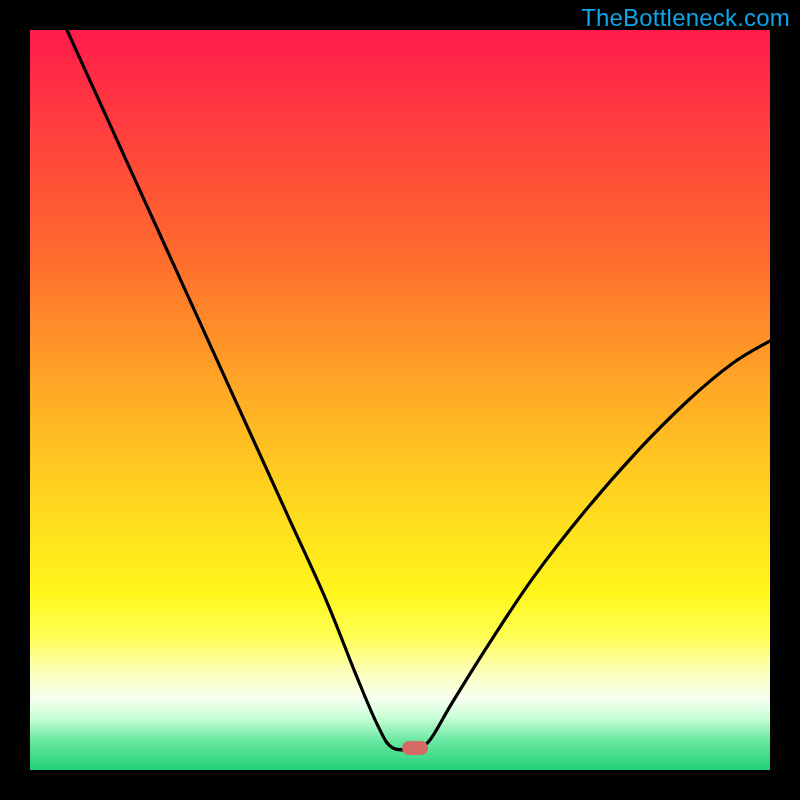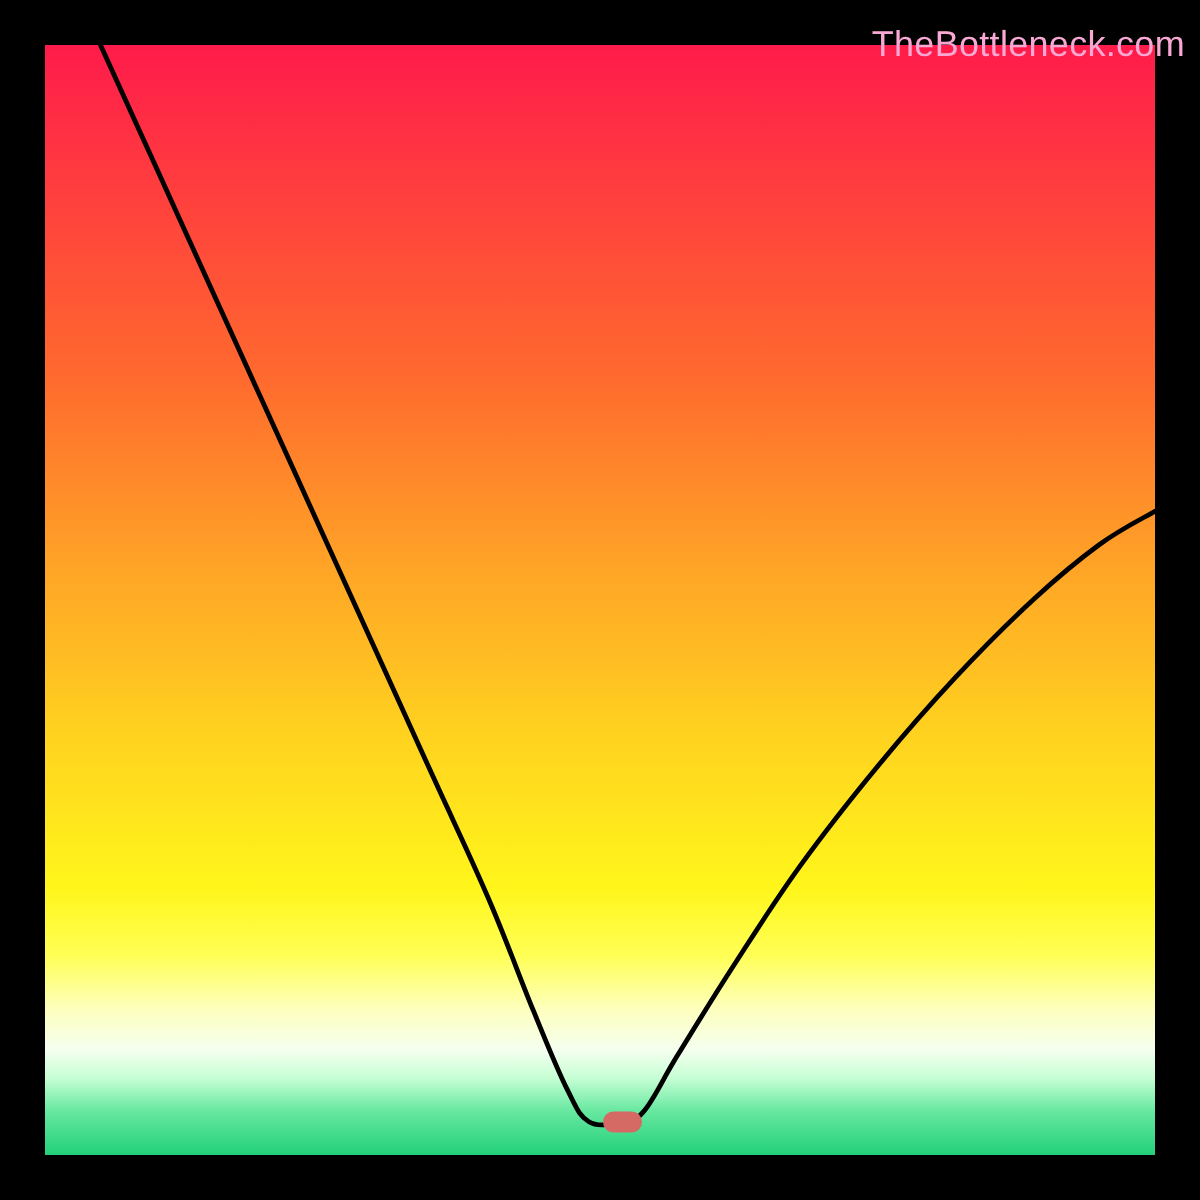--- a/index.html
+++ b/index.html
@@ -12,23 +12,23 @@
     font-family: Arial, Helvetica, sans-serif;
   }
   .frame {
     position: relative;
     width: 800px;
     height: 800px;
     background: #000;
   }
   .watermark {
     position: absolute;
-    top: 16px;
+    top: 4px;
     right: 10px;
-    color: #f9a8d4;
+    color: #0ea5e9;
     font-size: 24px;
     font-weight: 500;
     letter-spacing: 0.2px;
     z-index: 10;
     font-family: Arial, Helvetica, sans-serif;
     margin-left: 28px;
   }
   .plot-area {
     position: absolute;
     left: 30px;

